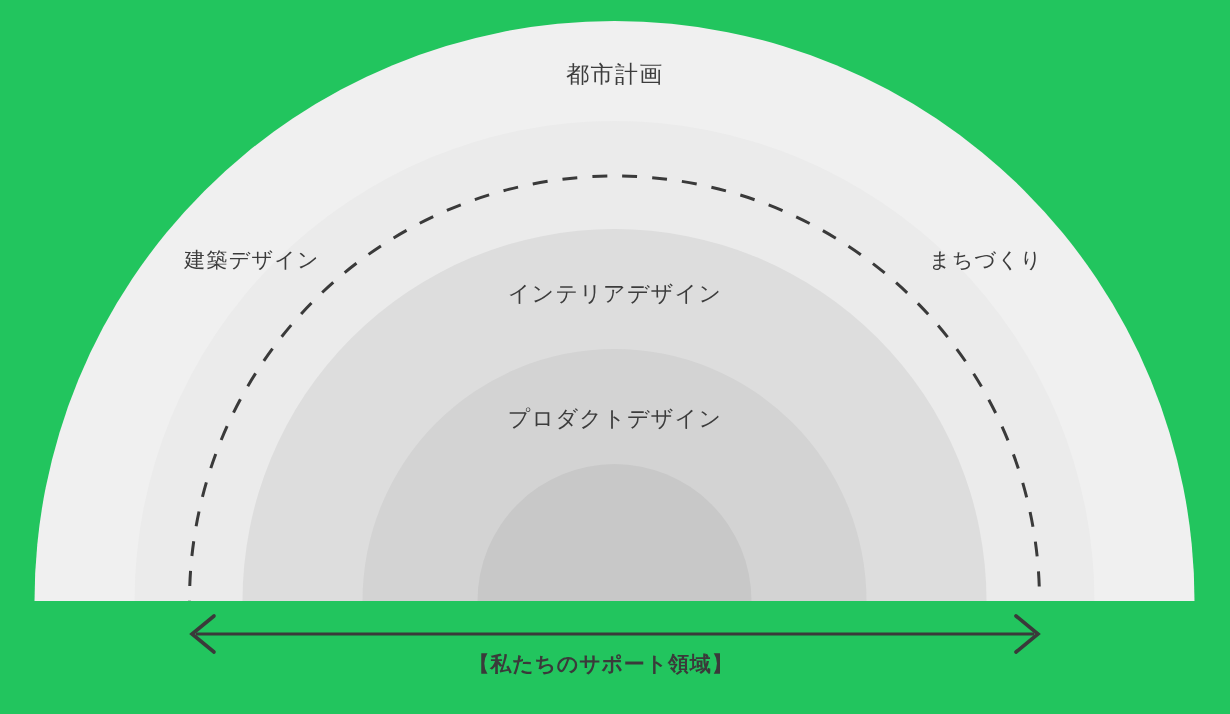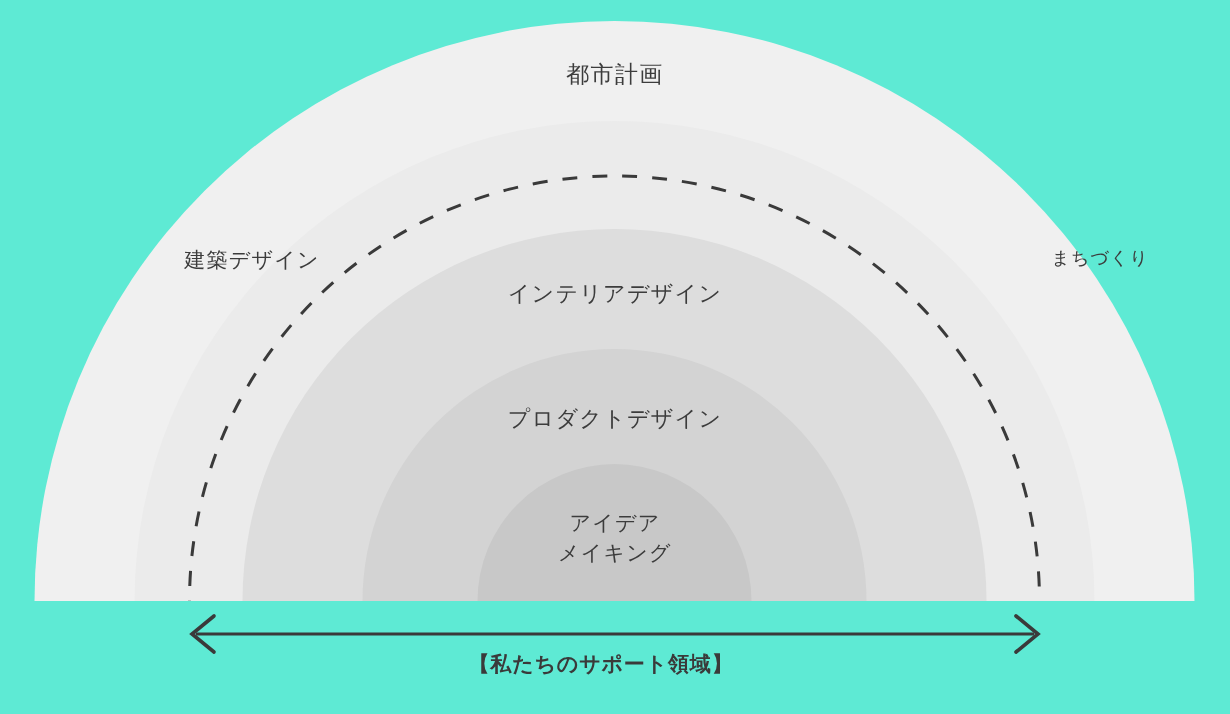--- a/index.html
+++ b/index.html
@@ -9,21 +9,21 @@
   }
   body {
     font-family: "Liberation Sans", "DejaVu Sans", sans-serif;
     color: #3a3a3a;
     -webkit-font-smoothing: antialiased;
   }
   #stage {
     position: relative;
     width: 1230px;
     height: 714px;
-    background: #5eead4;
+    background: #22c55e;
     overflow: hidden;
   }
   #diagram-svg {
     position: absolute;
     left: 0;
     top: 0;
     width: 1230px;
     height: 714px;
     display: block;
   }
@@ -62,25 +62,25 @@
     font-size: 21px;
   }
   #label-architecture {
     left: 132px;
     top: 245px;
     width: 240px;
     font-size: 21px;
     text-align: center;
   }
   #label-machizukuri {
-    left: 929px;
+    left: 876px;
     top: 245px;
     width: 220px;
-    font-size: 18px;
-    text-align: right;
+    font-size: 21px;
+    text-align: center;
   }
   #caption {
     position: absolute;
     left: 0;
     top: 650px;
     width: 1202px;
     text-align: center;
     font-size: 21px;
     font-weight: 700;
     color: #3a3a3a;
@@ -121,18 +121,16 @@
   <div class="layer-label" id="label-urban">都市計画</div>
 
   <div class="layer-label" id="label-architecture">建築デザイン</div>
 
   <div class="layer-label" id="label-machizukuri">まちづくり</div>
 
   <div class="layer-label" id="label-interior">インテリアデザイン</div>
 
   <div class="layer-label" id="label-product">プロダクトデザイン</div>
 
-  <div class="layer-label" id="label-idea">アイデア
-メイキング</div>
 
   <div id="caption">【私たちのサポート領域】</div>
 
 </div>
 
 </body></html>

